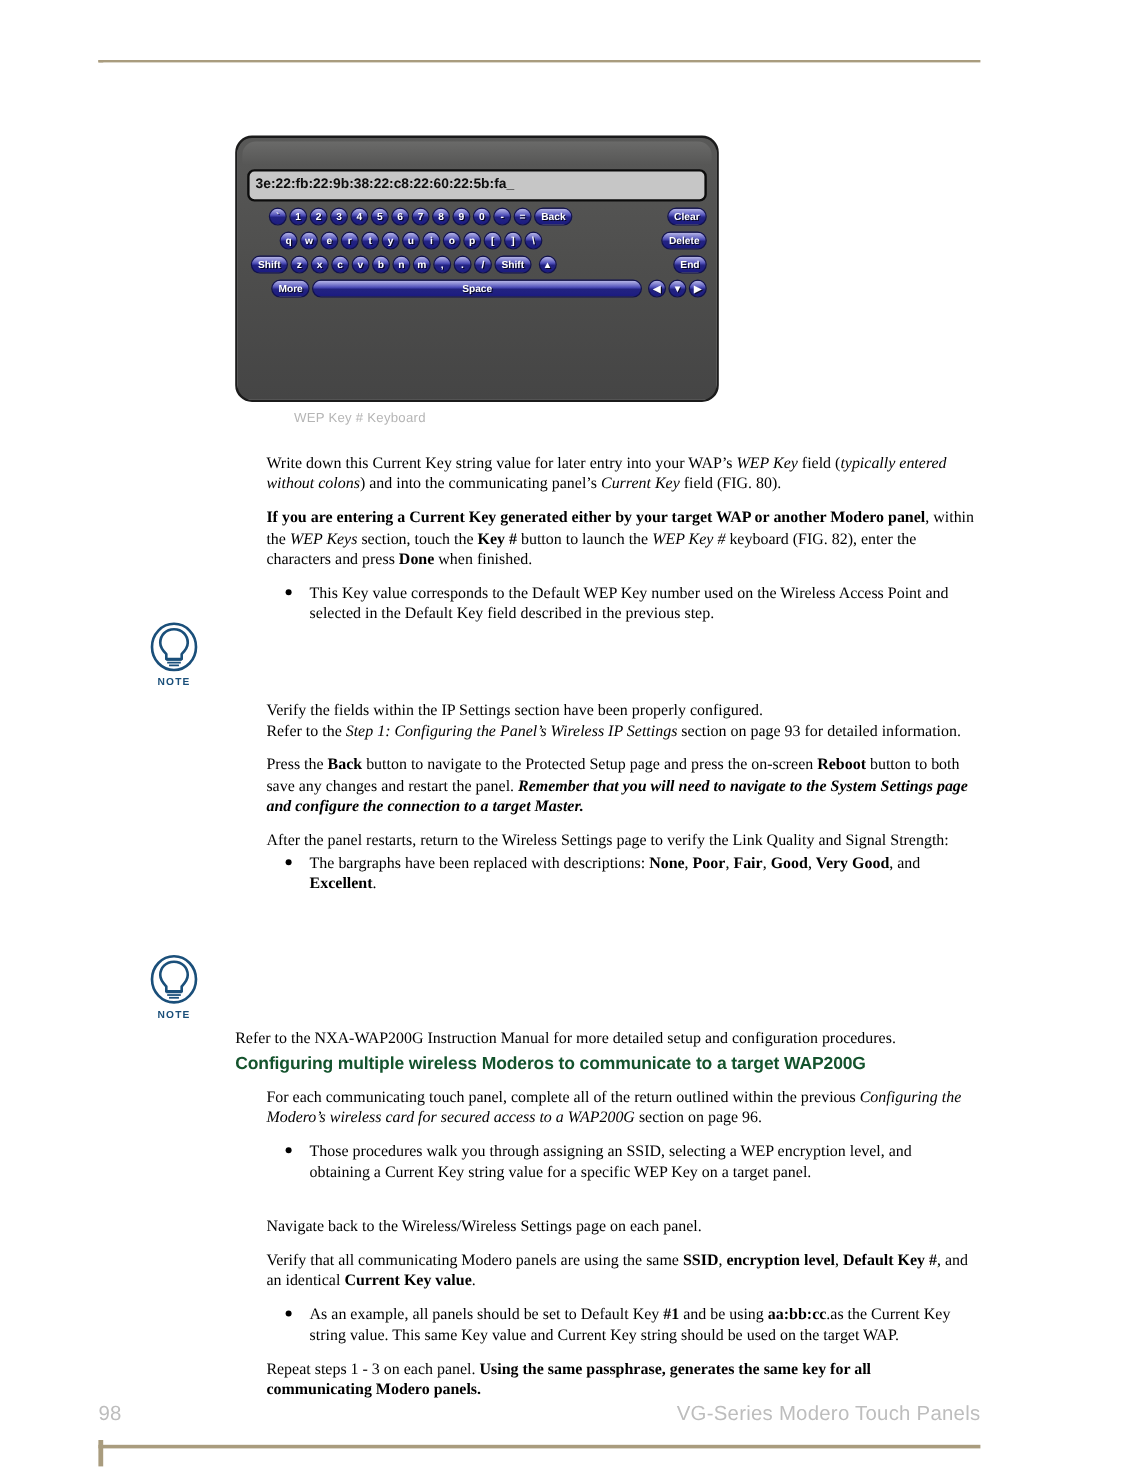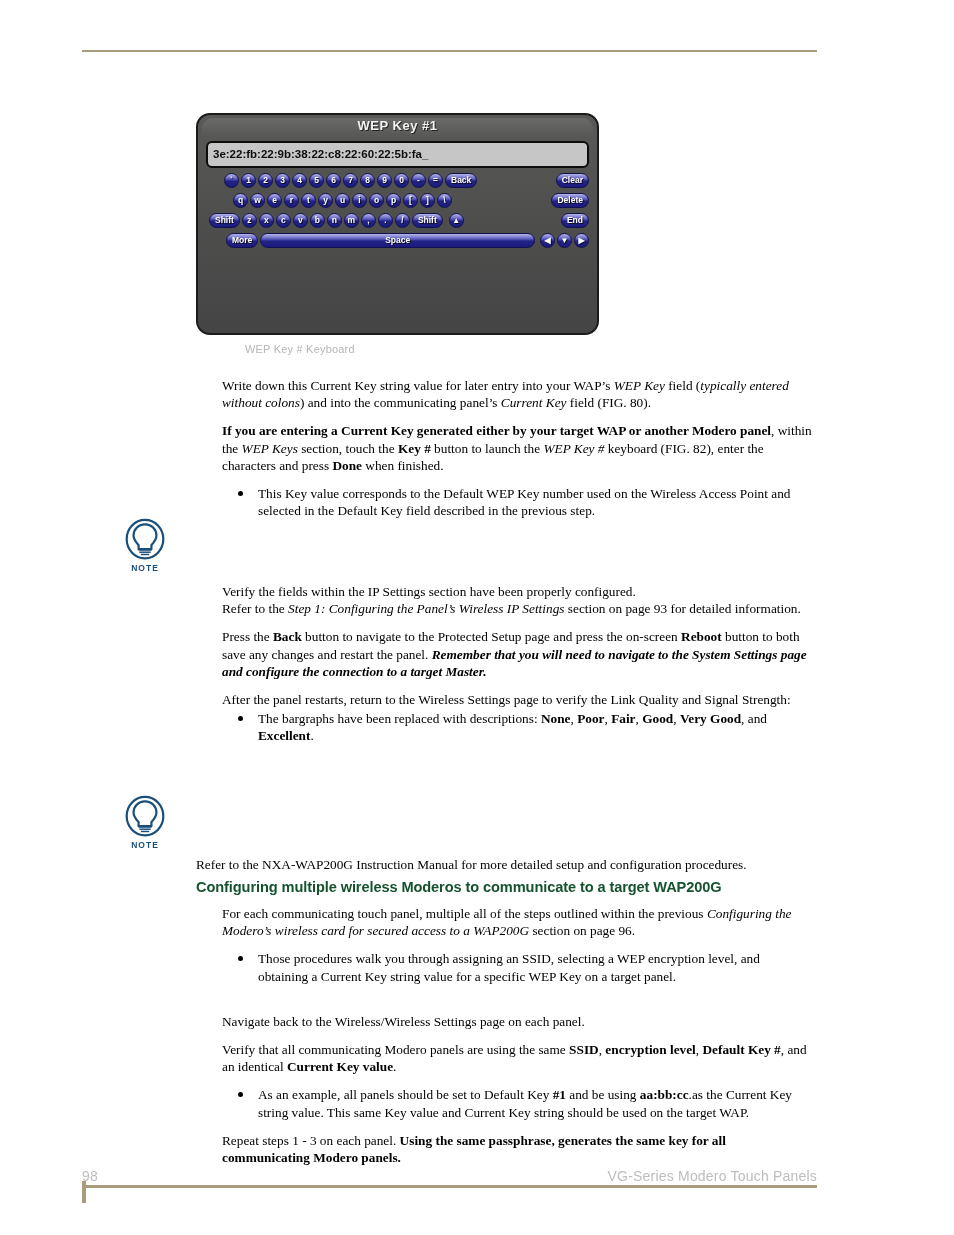--- a/index.html
+++ b/index.html
@@ -224,24 +224,24 @@
   #page-footer {
     position: absolute;
     left: 82px;
     top: 1168px;
     width: 735px;
   }
   #page-footer .ftrow {
     display: flex;
     justify-content: space-between;
     font-family: "Liberation Sans", sans-serif;
-    font-size: 14px;
+    font-size: 17px;
     color: #bdbdbd;
     letter-spacing: 0.2px;
-    padding-bottom: 1px;
+    padding-bottom: 16px;
   }
   #page-footer .rule {
     height: 3px;
     background: #a99c7e;
     width: 100%;
   }
   #page-footer .tab {
     position: absolute;
     left: 0;
     top: -4px;
@@ -262,21 +262,20 @@
 <body>
 
 <div id="page-header">
   <div class="tabtop"></div>
   <div class="rule"></div>
 </div>
 
 <div id="kb-figure">
   <div class="kb-panel">
     <div class="kb-titlebar-shade"></div>
-    <div class="kb-title">WEP Key #1</div>
 
     <div class="kb-input">3e:22:fb:22:9b:38:22:c8:22:60:22:5b:fa_</div>
 
     <div class="kb-rows">
 
       <div class="kb-row">
         <div class="spacer" style="width:20px"></div>
         <div class="key round">`</div>
         <div class="key round">1</div>
         <div class="key round">2</div>
@@ -412,21 +411,21 @@
 </div>
 
 <div class="body-block" style="left:196px; width:620px; top:856px;">
   <span>Refer to the NXA-WAP200G Instruction Manual for more detailed setup and configuration procedures.</span>
 </div>
 
 <div class="section-heading" style="top:879px;">Configuring multiple wireless Moderos to communicate to a target WAP200G</div>
 
 <div class="body-block indent1" style="top:905px;">
   <div class="para">
-    <span>For each communicating touch panel, multiple all of the steps outlined within the previous </span><i>Configuring the Modero’s wireless card for secured access to a WAP200G</i><span> section on page 96.</span>
+    <span>For each communicating touch panel, complete all of the return outlined within the previous </span><i>Configuring the Modero’s wireless card for secured access to a WAP200G</i><span> section on page 96.</span>
   </div>
 
   <div class="bullet-row">
     <span class="dot"></span>
     <span>Those procedures walk you through assigning an SSID, selecting a WEP encryption level, and obtaining a Current Key string value for a specific WEP Key on a target panel.</span>
   </div>
 
   <div class="para" style="margin-top:28px;">
     <span>Navigate back to the Wireless/Wireless Settings page on each panel.</span>
   </div>

